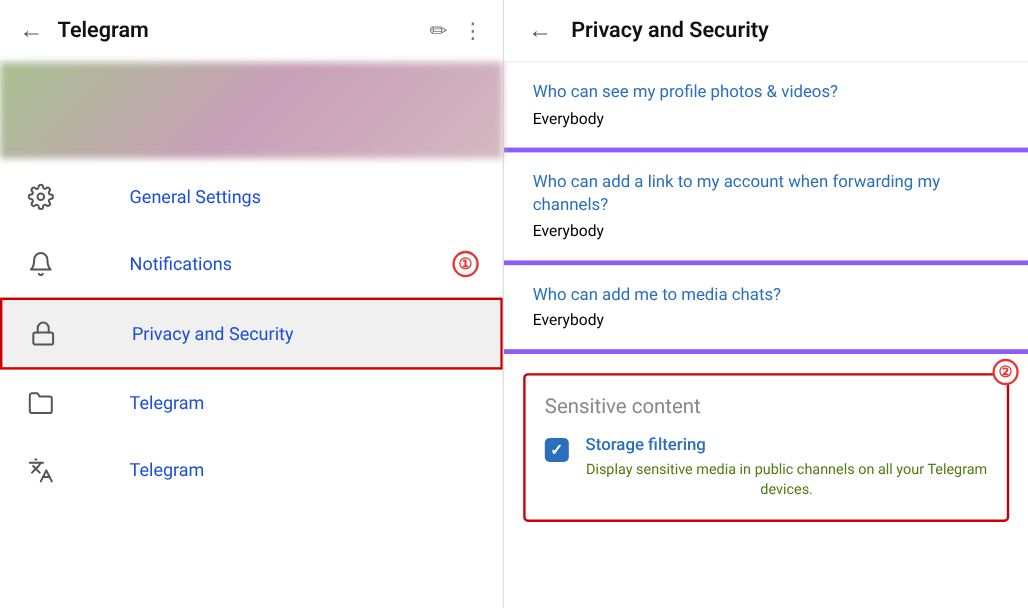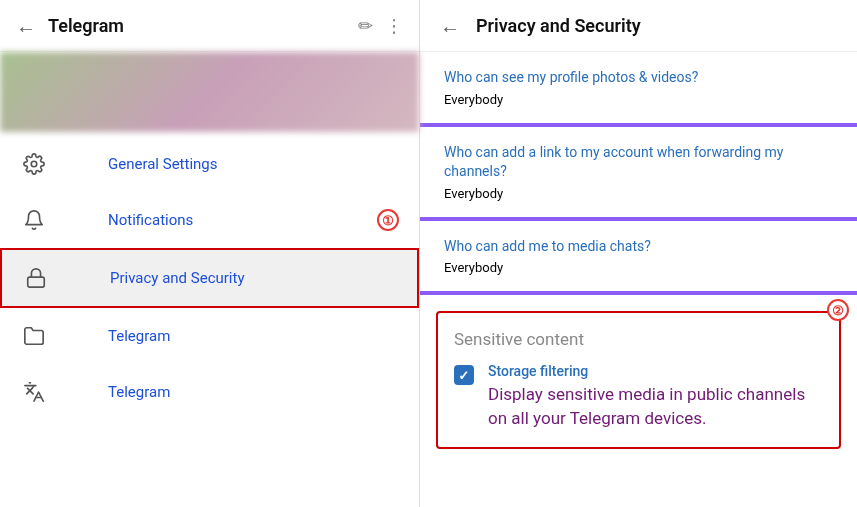--- a/index.html
+++ b/index.html
@@ -214,23 +214,24 @@
     }
 
     .sensitive-text-block .option-title {
       font-size: 14px;
       color: #2a6fbb;
       font-weight: 500;
       margin-bottom: 4px;
     }
 
     .sensitive-text-block .option-desc {
-      font-size: 17px;
-      color: #701a75;
+      font-size: 12px;
+      color: #4d7c0f;
       line-height: 1.4;
+      text-align: center;
     }
 
     .badge-2 {
       position: absolute;
       right: -10px;
       top: -14px;
       width: 22px;
       height: 22px;
       border-radius: 50%;
       border: 2px solid #e53935;

